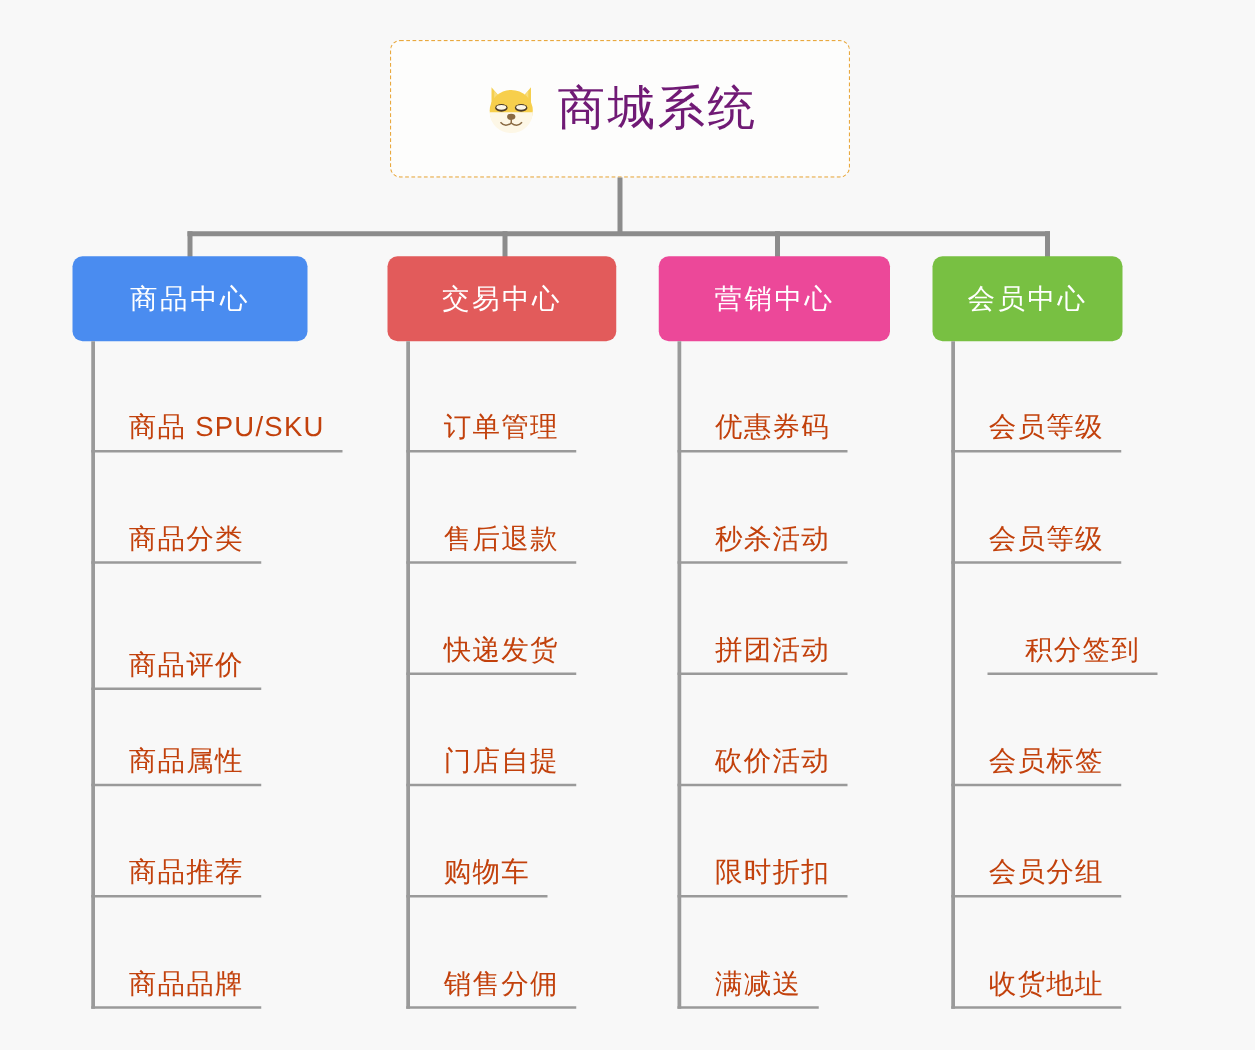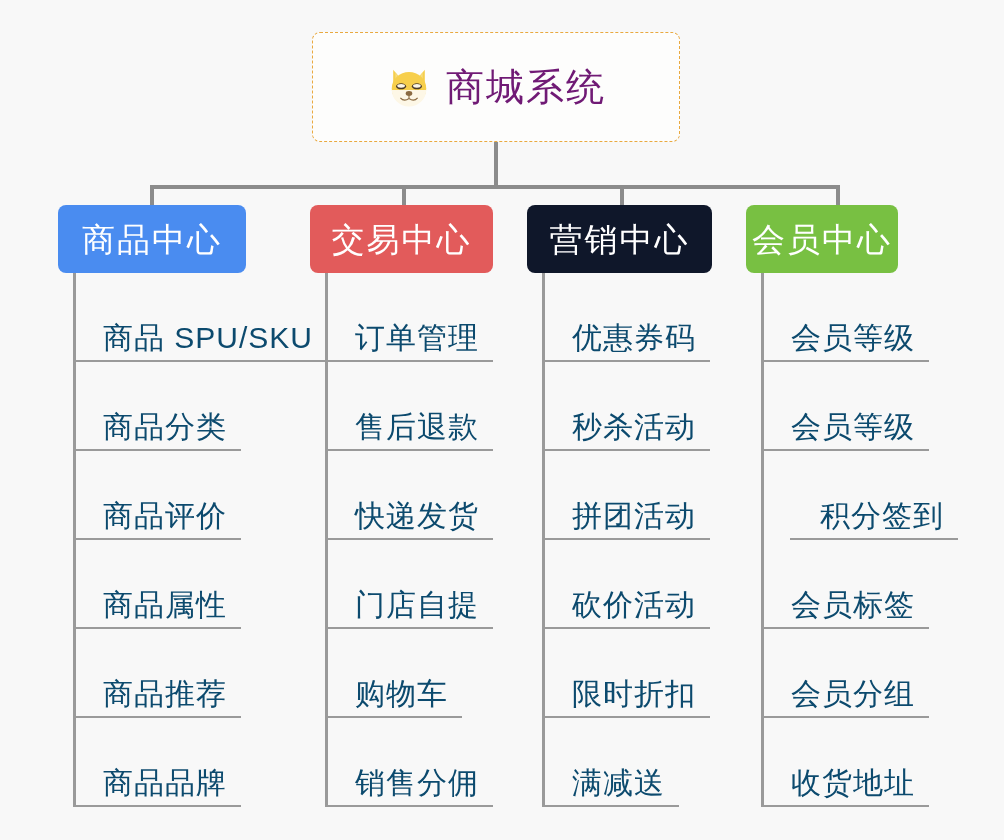--- a/index.html
+++ b/index.html
@@ -64,21 +64,21 @@
     top: 205px;
     height: 68px;
     box-sizing: border-box;
     border-radius: 8px;
     display: flex;
     align-items: center;
     justify-content: center;
   }
   .cat-label {
     color: #ffffff;
-    font-size: 33px;
+    font-size: 22px;
     letter-spacing: 2px;
     line-height: 1;
     white-space: nowrap;
   }
 
   
   .branch {
     position: absolute;
     top: 273px;
   }
@@ -97,22 +97,22 @@
     display: flex;
     align-items: flex-end;
   }
   .leaf-inner {
     display: inline-block;
     border-bottom: 2px solid #9a9a9a;
     padding: 0 14px 6px 30px;
     white-space: nowrap;
   }
   .leaf-label {
-    font-size: 30px;
-    color: #0c4a6e;
+    font-size: 22px;
+    color: #c2410c;
     line-height: 1.1;
     letter-spacing: 1px;
   }
 </style>
 </head>
 <body>
 
 <div id="canvas">
 
   <div class="root-node">
@@ -146,21 +146,21 @@
     <span class="cat-label">商品中心</span>
   </div>
   <div class="branch" style="left:73px;">
     <div class="trunk" style="height:534px;"></div>
     <div class="leaf" style="top:0px;">
       <span class="leaf-inner"><span class="leaf-label">商品 SPU/SKU</span></span>
     </div>
     <div class="leaf" style="top:89px;">
       <span class="leaf-inner"><span class="leaf-label">商品分类</span></span>
     </div>
-    <div class="leaf" style="top:178px;">
+    <div class="leaf" style="top:190px;">
       <span class="leaf-inner"><span class="leaf-label">商品评价</span></span>
     </div>
     <div class="leaf" style="top:267px;">
       <span class="leaf-inner"><span class="leaf-label">商品属性</span></span>
     </div>
     <div class="leaf" style="top:356px;">
       <span class="leaf-inner"><span class="leaf-label">商品推荐</span></span>
     </div>
     <div class="leaf" style="top:445px;">
       <span class="leaf-inner"><span class="leaf-label">商品品牌</span></span>
@@ -185,21 +185,21 @@
       <span class="leaf-inner"><span class="leaf-label">门店自提</span></span>
     </div>
     <div class="leaf" style="top:356px;">
       <span class="leaf-inner"><span class="leaf-label">购物车</span></span>
     </div>
     <div class="leaf" style="top:445px;">
       <span class="leaf-inner"><span class="leaf-label">销售分佣</span></span>
     </div>
   </div>
 
-  <div class="cat-box" style="left:527px; width:185px; background:#0f172a;">
+  <div class="cat-box" style="left:527px; width:185px; background:#ec4899;">
     <span class="cat-label">营销中心</span>
   </div>
   <div class="branch" style="left:542px;">
     <div class="trunk" style="height:534px;"></div>
     <div class="leaf" style="top:0px;">
       <span class="leaf-inner"><span class="leaf-label">优惠券码</span></span>
     </div>
     <div class="leaf" style="top:89px;">
       <span class="leaf-inner"><span class="leaf-label">秒杀活动</span></span>
     </div>

